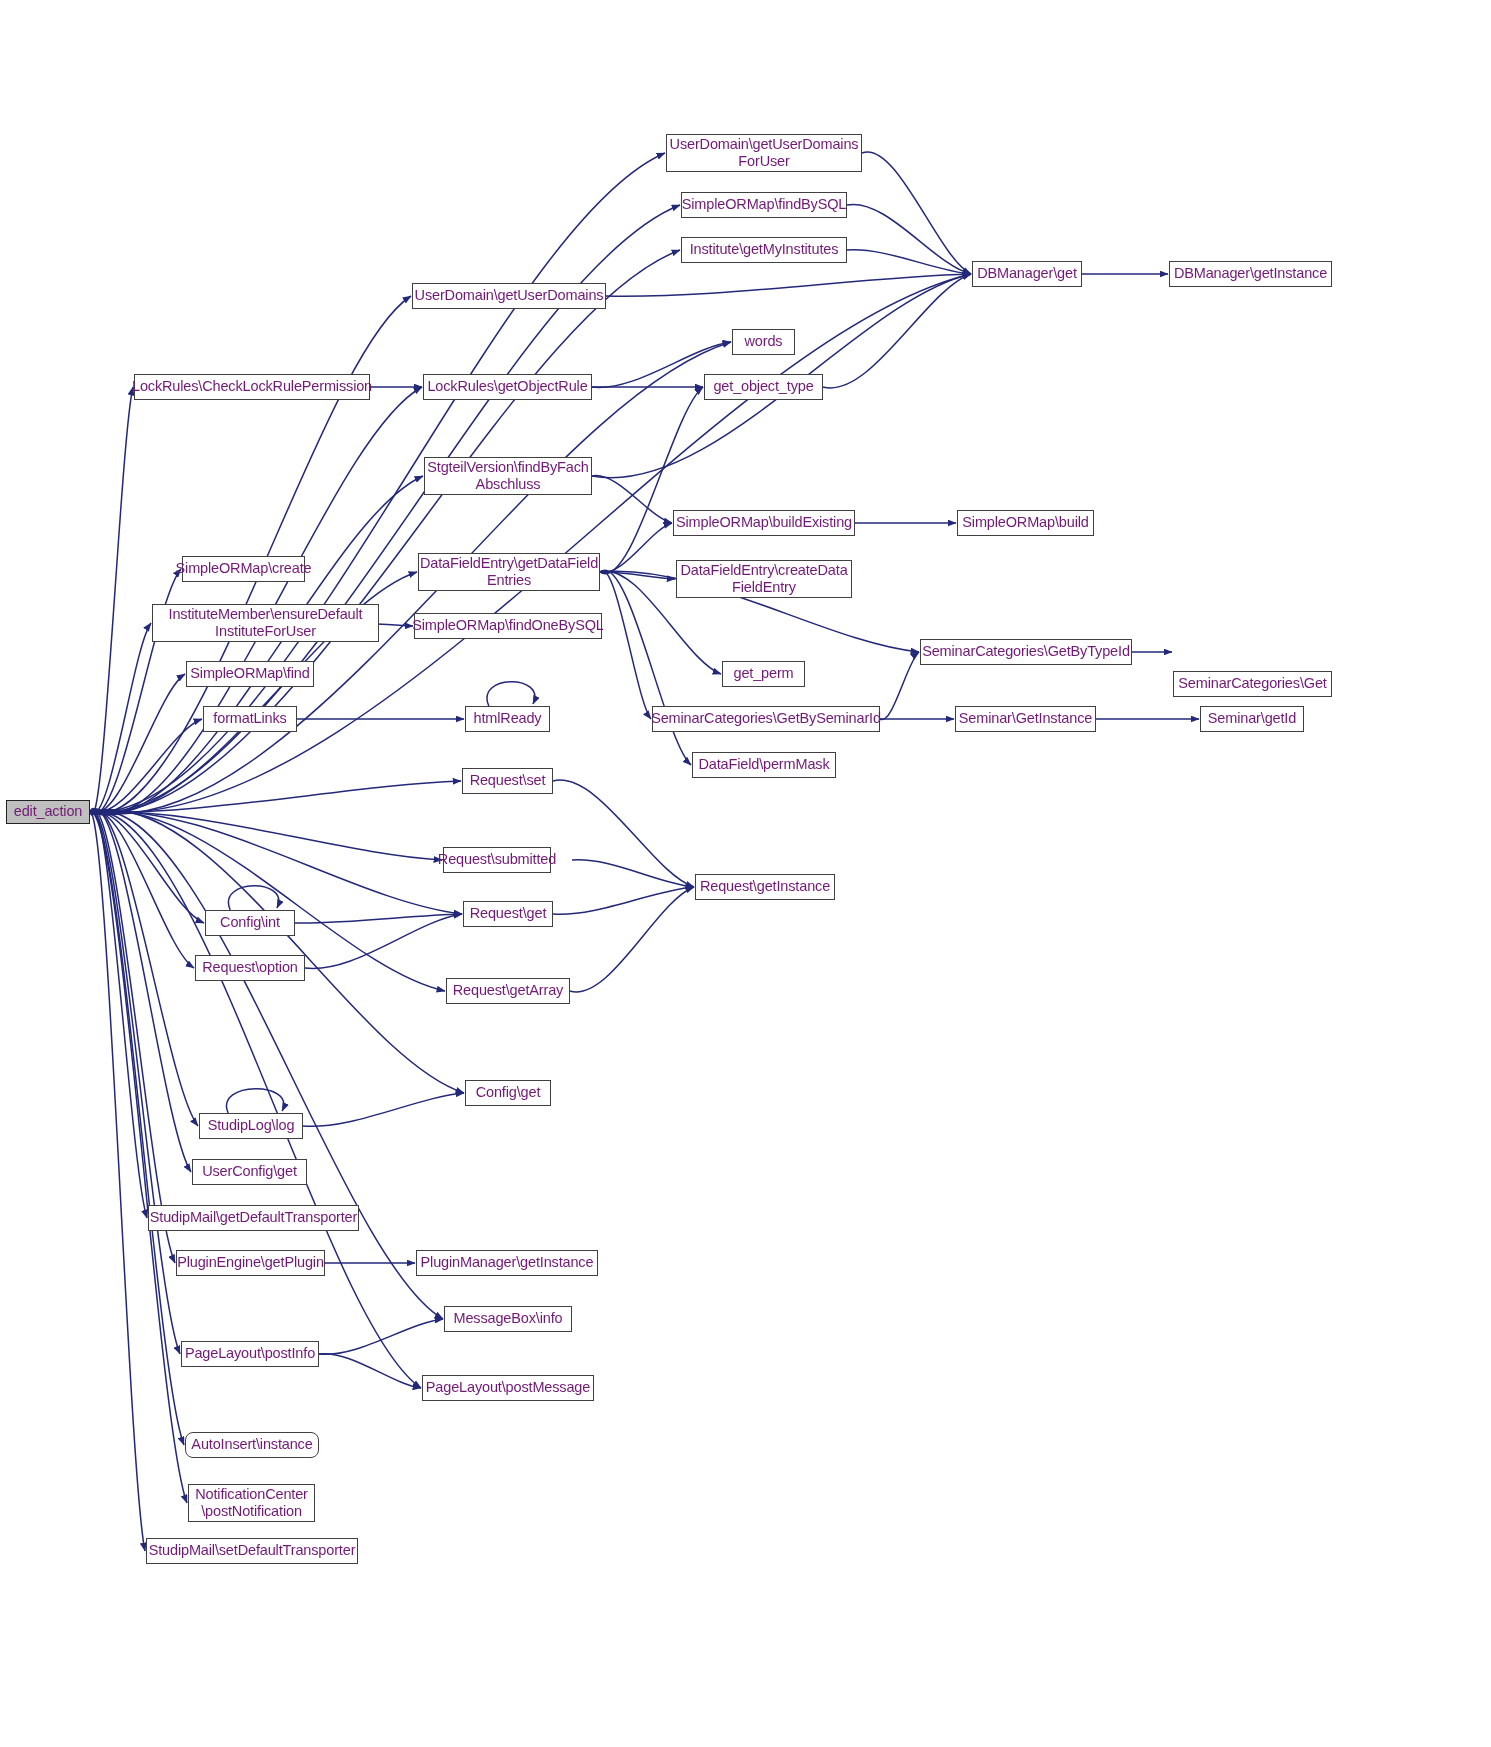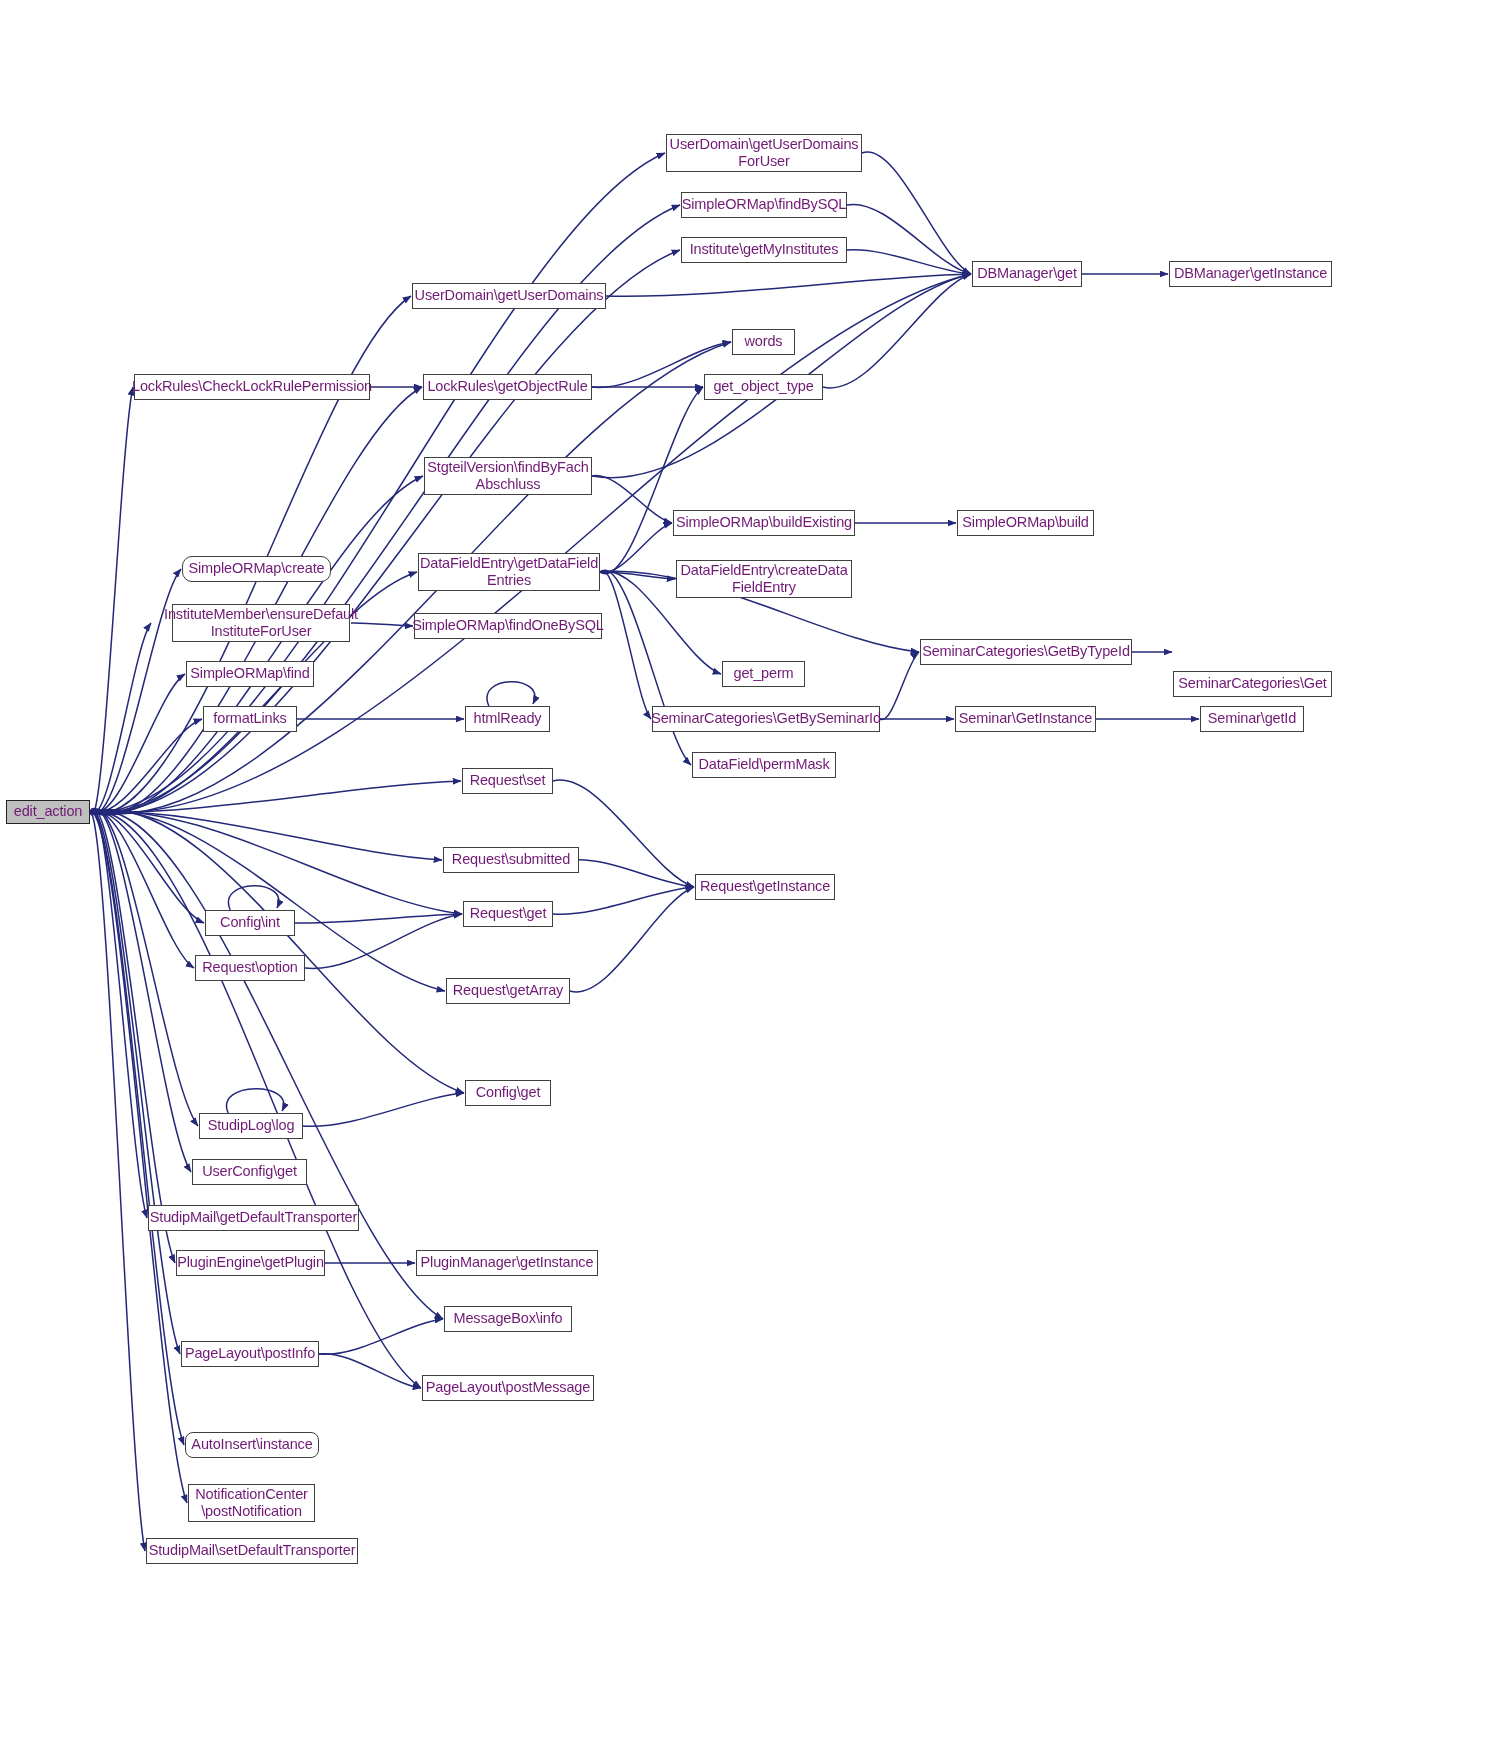--- a/index.html
+++ b/index.html
@@ -141,36 +141,36 @@
       <div class="node" style="left: 423px; top: 374px; width: 169px; height: 26px;">LockRules\getObjectRule</div>
       <div class="node" style="left: 704px; top: 374px; width: 119px; height: 26px;">get_object_type</div>
       <div class="node" style="left: 424px; top: 457px; width: 168px; height: 38px;">StgteilVersion\findByFach
 Abschluss</div>
       <div class="node" style="left: 673px; top: 510px; width: 182px; height: 26px;">SimpleORMap\buildExisting</div>
       <div class="node" style="left: 957px; top: 510px; width: 137px; height: 26px;">SimpleORMap\build</div>
       <div class="node" style="left: 418px; top: 553px; width: 182px; height: 38px; text-align: center;">DataFieldEntry\getDataField
 Entries</div>
       <div class="node" style="left: 676px; top: 560px; width: 176px; height: 38px;">DataFieldEntry\createData
 FieldEntry</div>
-      <div class="node" style="left: 182px; top: 556px; width: 149px; height: 26px; border-radius: 10px;">SimpleORMap\create</div>
-      <div class="node" style="left: 152px; top: 604px; width: 178px; height: 38px; margin-left: 20px;">InstituteMember\ensureDefault
+      <div class="node" style="left: 182px; top: 556px; width: 123px; height: 26px;">SimpleORMap\create</div>
+      <div class="node" style="left: 152px; top: 604px; width: 227px; height: 38px;">InstituteMember\ensureDefault
 InstituteForUser</div>
       <div class="node" style="left: 414px; top: 613px; width: 188px; height: 26px;">SimpleORMap\findOneBySQL</div>
       <div class="node" style="left: 920px; top: 639px; width: 212px; height: 26px;">SeminarCategories\GetByTypeId</div>
       <div class="node" style="left: 1173px; top: 639px; width: 159px; height: 26px; margin-top: 32px;">SeminarCategories\Get</div>
       <div class="node" style="left: 186px; top: 661px; width: 128px; height: 26px;">SimpleORMap\find</div>
       <div class="node" style="left: 722px; top: 661px; width: 83px; height: 26px;">get_perm</div>
       <div class="node" style="left: 203px; top: 706px; width: 94px; height: 26px;">formatLinks</div>
       <div class="node" style="left: 465px; top: 706px; width: 85px; height: 26px;">htmlReady</div>
       <div class="node" style="left: 652px; top: 706px; width: 228px; height: 26px;">SeminarCategories\GetBySeminarId</div>
       <div class="node" style="left: 955px; top: 706px; width: 141px; height: 26px;">Seminar\GetInstance</div>
       <div class="node" style="left: 1200px; top: 706px; width: 104px; height: 26px;">Seminar\getId</div>
       <div class="node" style="left: 692px; top: 752px; width: 144px; height: 26px;">DataField\permMask</div>
       <div class="node" style="left: 462px; top: 768px; width: 91px; height: 26px;">Request\set</div>
-      <div class="node" style="left: 443px; top: 847px; width: 136px; height: 26px;">Request\submitted</div>
+      <div class="node" style="left: 443px; top: 847px; width: 108px; height: 26px;">Request\submitted</div>
       <div class="node" style="left: 695px; top: 874px; width: 140px; height: 26px;">Request\getInstance</div>
       <div class="node" style="left: 205px; top: 910px; width: 90px; height: 26px;">Config\int</div>
       <div class="node" style="left: 463px; top: 901px; width: 90px; height: 26px;">Request\get</div>
       <div class="node" style="left: 195px; top: 955px; width: 110px; height: 26px;">Request\option</div>
       <div class="node" style="left: 446px; top: 978px; width: 124px; height: 26px;">Request\getArray</div>
       <div class="node" style="left: 465px; top: 1080px; width: 86px; height: 26px;">Config\get</div>
       <div class="node" style="left: 199px; top: 1113px; width: 104px; height: 26px;">StudipLog\log</div>
       <div class="node" style="left: 192px; top: 1159px; width: 115px; height: 26px;">UserConfig\get</div>
       <div class="node" style="left: 148px; top: 1205px; width: 211px; height: 26px;">StudipMail\getDefaultTransporter</div>
       <div class="node" style="left: 176px; top: 1250px; width: 149px; height: 26px;">PluginEngine\getPlugin</div>

